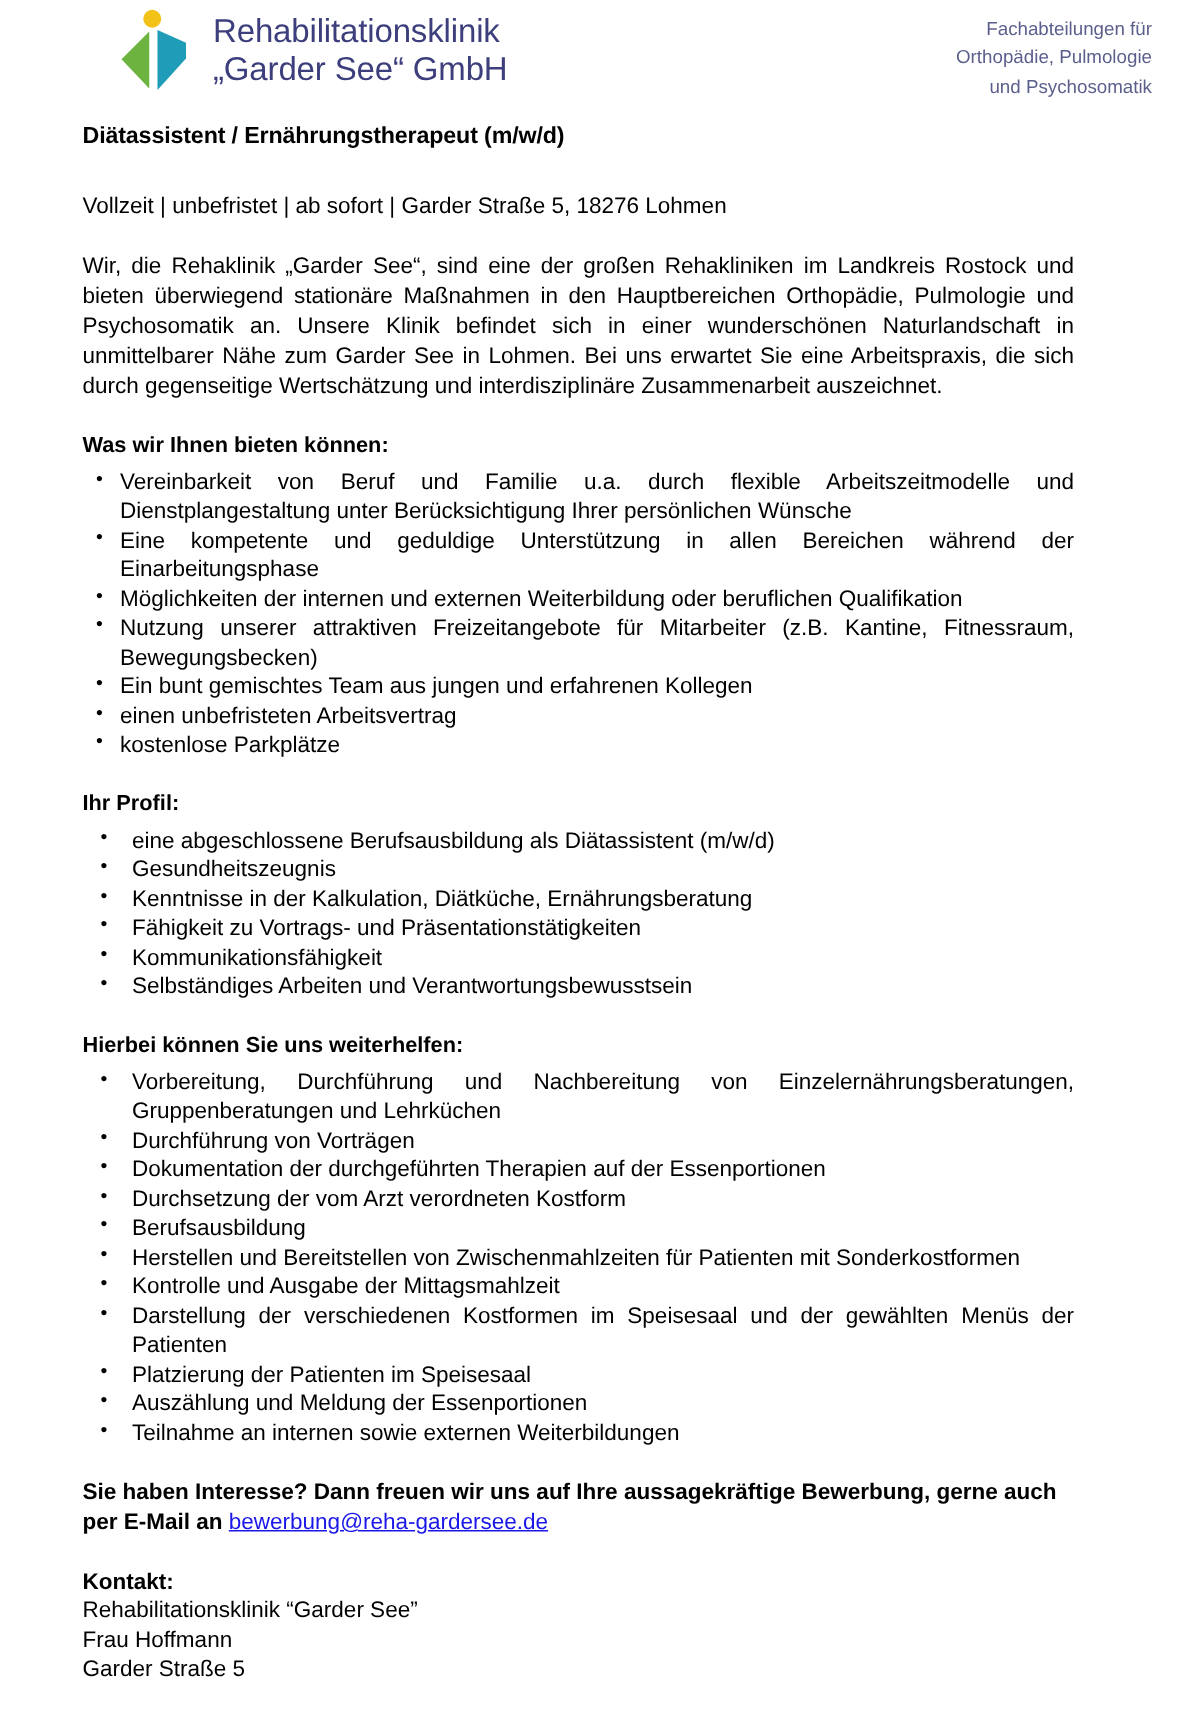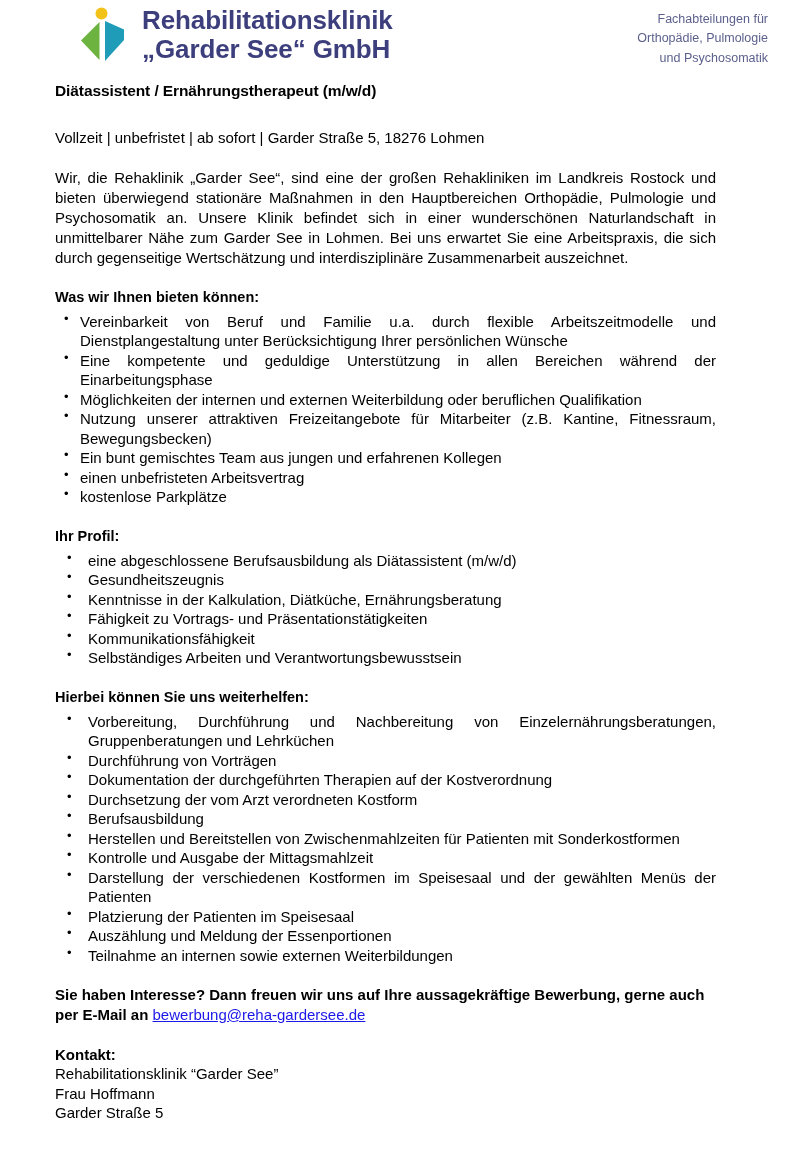--- a/index.html
+++ b/index.html
@@ -43,22 +43,22 @@
     width: 54px;
     height: 56px;
     flex: 0 0 auto;
     display: block;
   }
 
   .brand-text {
     display: block;
     line-height: 1.12;
     color: #3d3f7d;
-    font-size: 26px;
-    font-weight: 700;
+    font-size: 22px;
+    font-weight: 400;
     letter-spacing: -0.1px;
     white-space: nowrap;
   }
   .brand-line2 { display: block; }
 
   .header-right {
     text-align: right;
     color: #5b5f8c;
     font-size: 12.5px;
     line-height: 1.55;
@@ -209,21 +209,21 @@
       <li>Kenntnisse in der Kalkulation, Diätküche, Ernährungsberatung</li>
       <li>Fähigkeit zu Vortrags- und Präsentationstätigkeiten</li>
       <li>Kommunikationsfähigkeit</li>
       <li>Selbständiges Arbeiten und Verantwortungsbewusstsein</li>
     </ul>
 
     <p class="section-head">Hierbei können Sie uns weiterhelfen:</p>
     <ul class="bullets indent-b">
       <li>Vorbereitung, Durchführung und Nachbereitung von Einzelernährungsberatungen, Gruppenberatungen und Lehrküchen</li>
       <li>Durchführung von Vorträgen</li>
-      <li>Dokumentation der durchgeführten Therapien auf der Kostverordnung</li>
+      <li>Dokumentation der durchgeführten Therapien auf der Essenportionen</li>
       <li>Durchsetzung der vom Arzt verordneten Kostform</li>
       <li>Berufsausbildung</li>
       <li>Herstellen und Bereitstellen von Zwischenmahlzeiten für Patienten mit Sonderkostformen</li>
       <li>Kontrolle und Ausgabe der Mittagsmahlzeit</li>
       <li>Darstellung der verschiedenen Kostformen im Speisesaal und der gewählten Menüs der Patienten</li>
       <li>Platzierung der Patienten im Speisesaal</li>
       <li>Auszählung und Meldung der Essenportionen</li>
       <li>Teilnahme an internen sowie externen Weiterbildungen</li>
     </ul>
 

